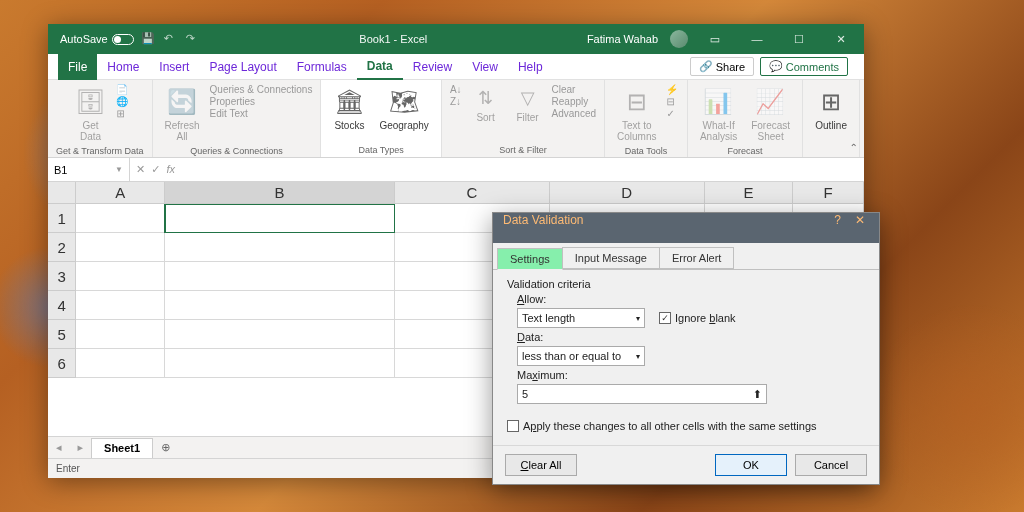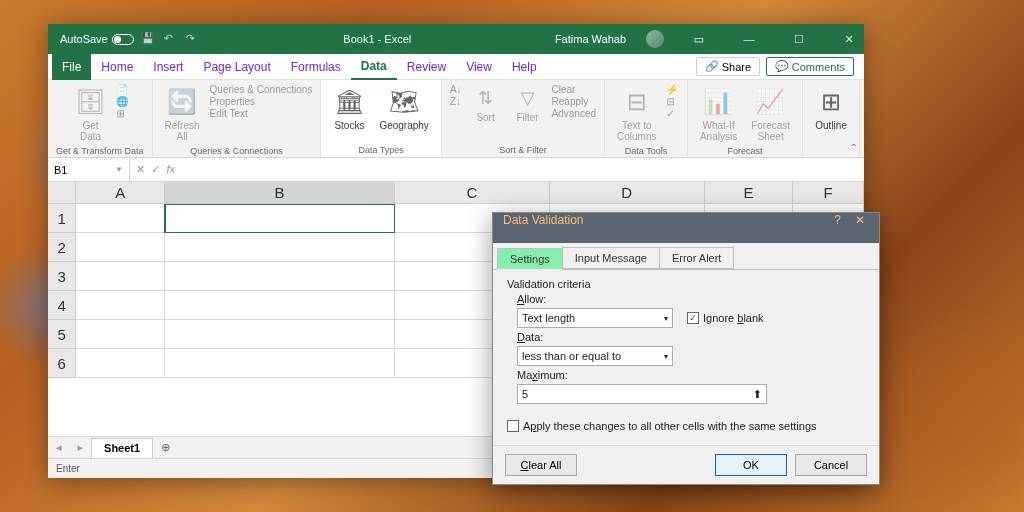--- a/index.html
+++ b/index.html
@@ -6,24 +6,24 @@
 body{width:1024px;height:512px;overflow:hidden;background:linear-gradient(135deg,#c97a2e 0%,#b56022 25%,#d4883a 50%,#8a4518 75%,#c97a2e 100%);position:relative}
 .leaves{position:absolute;inset:0;background:radial-gradient(circle at 10% 30%,#6b8dc9 0%,transparent 8%),radial-gradient(circle at 5% 60%,#5a7cb8 0%,transparent 6%),radial-gradient(circle at 95% 80%,#b56022 0%,transparent 10%);opacity:.6}
 .window{position:absolute;left:48px;top:24px;width:816px;height:454px;background:#fff;box-shadow:0 4px 24px rgba(0,0,0,.4);display:flex;flex-direction:column}
 .titlebar{height:30px;background:#217346;display:flex;align-items:center;color:#fff;font-size:11px}
 .tb-left{display:flex;align-items:center;gap:8px;padding-left:12px}
 .autosave{display:flex;align-items:center;gap:4px}
 .toggle{width:22px;height:11px;border:1px solid #fff;border-radius:6px;position:relative}
 .toggle::after{content:"";position:absolute;left:1px;top:1px;width:7px;height:7px;border-radius:50%;background:#fff}
 .qat-icon{width:14px;height:14px;opacity:.7}
 .tb-center{flex:1;text-align:center;opacity:.95}
-.tb-right{display:flex;align-items:center;gap:20px;padding-right:0}
+.tb-right{display:flex;align-items:center;gap:12px;padding-right:8px}
 .avatar{width:18px;height:18px;border-radius:50%;background:linear-gradient(135deg,#8bb89e,#5a8a6e)}
 .winbtn{width:30px;height:30px;display:flex;align-items:center;justify-content:center;opacity:.85}
-.menubar{height:26px;background:#fff;border-bottom:1px solid #e1e1e1;display:flex;align-items:center;padding:0 4px}
+.menubar{height:26px;background:#fff;border-bottom:1px solid #e1e1e1;display:flex;align-items:center;padding:0 10px}
 .tab{padding:0 10px;font-size:12px;color:#6d28d9;height:26px;display:flex;align-items:center;cursor:pointer}
 .tab.active{color:#217346;border-bottom:2px solid #217346;font-weight:600}
 .tab.file{background:#217346;color:#fff;font-size:12px}
 .menubar-right{margin-left:auto;display:flex;gap:6px;padding-right:6px}
 .share-btn,.comments-btn{font-size:11px;padding:2px 8px;border:1px solid #ccc;border-radius:2px;display:flex;align-items:center;gap:3px}
 .comments-btn{color:#217346;border-color:#217346}
 .ribbon{height:78px;background:#f3f2f1;border-bottom:1px solid #d4d4d4;display:flex;position:relative}
 .rgroup{border-right:1px solid #e1e1e1;padding:4px 8px 0;display:flex;flex-direction:column;align-items:center}
 .rgroup-body{flex:1;display:flex;align-items:flex-start;gap:6px}
 .rgroup-label{font-size:9px;color:#666;padding:2px 0}
@@ -58,21 +58,21 @@
 .dlg-title{height:30px;background:#5a6570;color:#fdba74;display:flex;align-items:flex-start;padding:0 10px;font-size:12px;justify-content:space-between}
 .dlg-tc{display:flex;gap:10px;align-items:center}
 .dlg-close{padding:0 4px;cursor:pointer}
 .dlg-tabs{display:flex;background:#f0f0f0;padding-top:4px;padding-left:4px;border-bottom:1px solid #c0c0c0}
 .dlg-tab{padding:4px 12px;font-size:11px;border:1px solid #c0c0c0;background:#f0f0f0;margin-right:-1px;color:#333}
 .dlg-tab.active{background:#86efac;border-bottom:1px solid #f0f0f0;position:relative;top:1px}
 .dlg-body{padding:8px 14px 10px;font-size:11px;color:#222}
 .dlg-section{margin-bottom:2px}
 .dlg-row{display:flex;align-items:center;margin:3px 0}
 .dlg-label{display:block;margin:3px 0}
-.dlg-select{width:156px;height:20px;border:1px solid #aaa;background:#fff;font-size:11px;padding:0 4px;display:flex;align-items:center;justify-content:space-between}
+.dlg-select{width:128px;height:20px;border:1px solid #aaa;background:#fff;font-size:11px;padding:0 4px;display:flex;align-items:center;justify-content:space-between}
 .dlg-input{height:20px;border:1px solid #aaa;background:#fff;padding:0 4px;font-size:11px;display:flex;align-items:center;justify-content:space-between}
 .dlg-check{display:flex;align-items:center;gap:4px;margin-left:14px}
 .chk{width:12px;height:12px;border:1px solid #666;background:#fff;display:flex;align-items:center;justify-content:center;font-size:9px;color:#333}
 .dlg-footer{display:flex;justify-content:space-between;padding:8px 12px;border-top:1px solid #d8d8d8}
 .dlg-btn{min-width:72px;height:22px;border:1px solid #aaa;background:#e8e8e8;font-size:11px;display:flex;align-items:center;justify-content:center}
 .dlg-btn.primary{border:1px solid #0067c0;background:#e5f1fb}
 .u{text-decoration:underline}
 </style>
 </head>
 <body>

